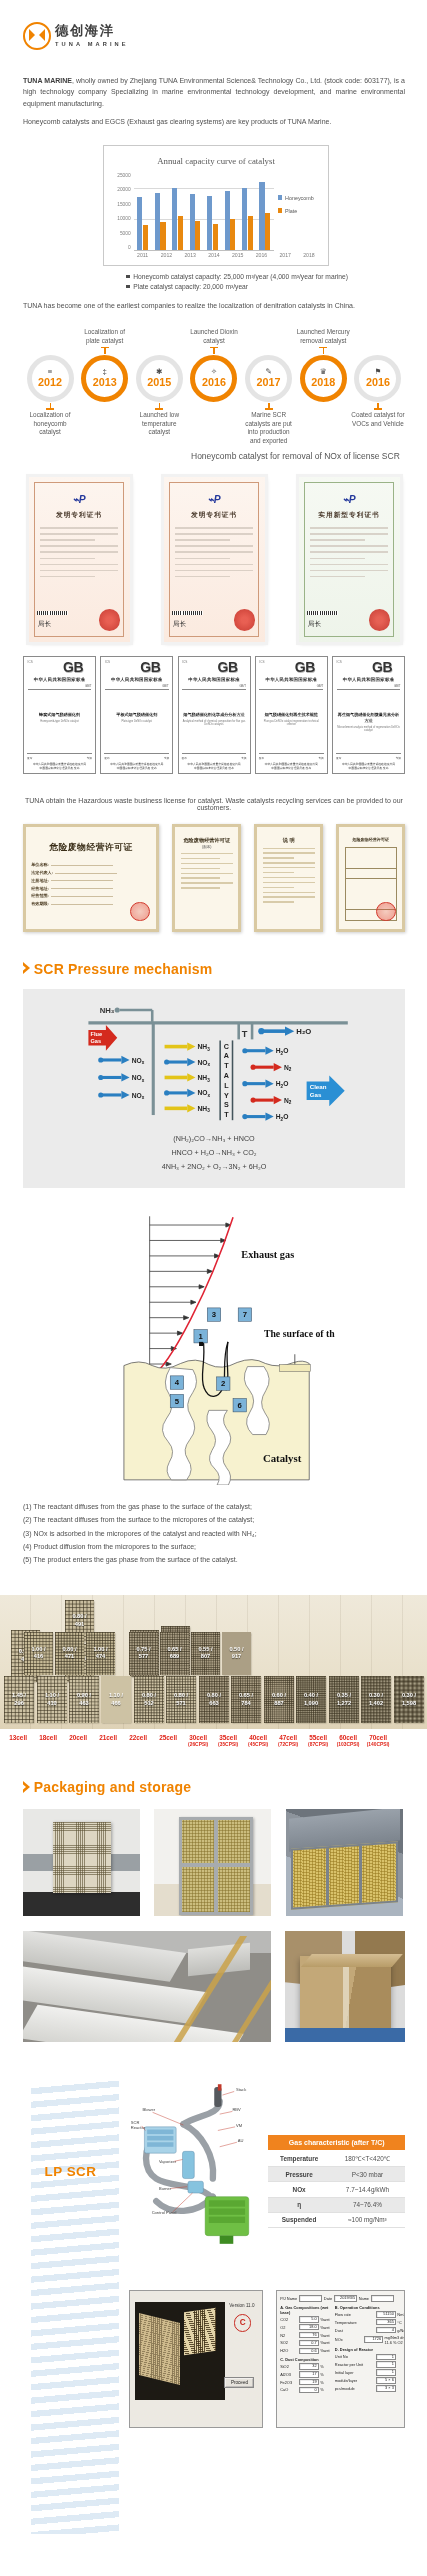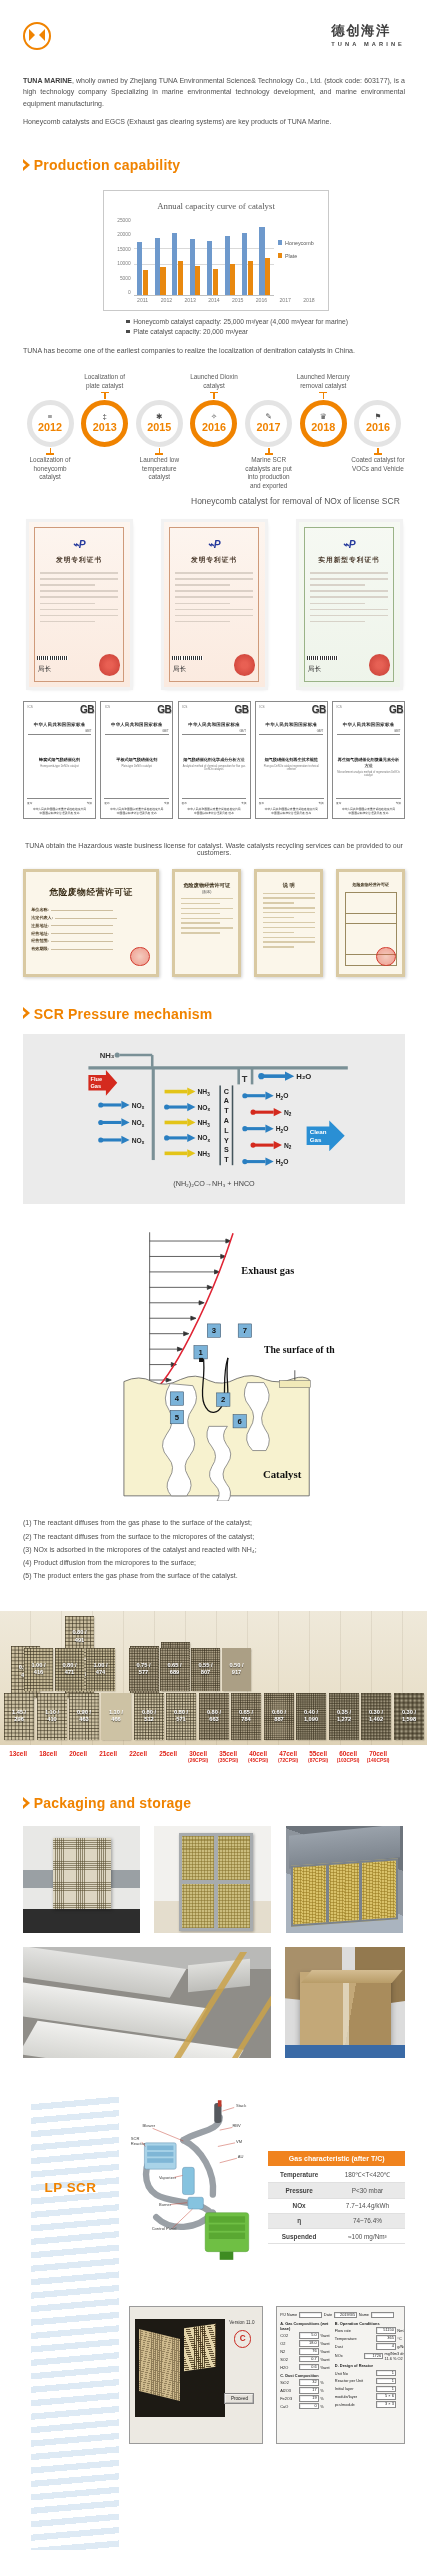--- a/index.html
+++ b/index.html
@@ -1,21 +1,21 @@
 <!DOCTYPE html>
 <html style="font-size:8.2px"><head>
 <meta charset="utf-8">
 <style>
   html,body{margin:0;padding:0;background:#fff;}
   body{width:428px;font-family:"Liberation Sans",sans-serif;color:#4f4f4f;}
   .page{width:428px;overflow:hidden;position:relative;}
   .inner{padding:0 23px;}
   
   header{padding:21.6px 23px 0;}
-  .logo{display:flex;align-items:center;gap:10px;justify-content:space-between;}
+  .logo{display:flex;align-items:center;gap:4px;}
   .logo-mark{width:24px;height:24px;border:2.1px solid #f08300;border-radius:50%;position:relative;flex:0 0 auto;}
   .logo-mark::before,.logo-mark::after{content:"";position:absolute;top:5.7px;width:0;height:0;border-top:6.2px solid transparent;border-bottom:6.2px solid transparent;}
   .logo-mark::before{left:4.1px;border-left:6.7px solid #f08300;}
   .logo-mark::after{right:4.1px;border-right:6.7px solid #f08300;}
   .logo-cn{font-size:13.4px;font-weight:bold;color:#3f3f3f;letter-spacing:1.5px;line-height:1;}
   .logo-en{font-size:5.7px;color:#3f3f3f;letter-spacing:3.1px;margin-top:3.1px;font-weight:bold;}
   
   .intro{font-size:7px;line-height:1.65;text-align:justify;margin:7.2px 0 0;}
   .intro strong{color:#3c3c3c;}
   .intro-wrap{margin-top:25px;}
@@ -68,21 +68,21 @@
   .pat-title{text-align:center;font-size:6.7px;font-weight:bold;color:#4a3a2c;letter-spacing:1px;}
   .pat-lines{margin:7.2px 5.2px 0;}
   .pat-lines i{display:block;height:1.5px;background:#c9beb4;margin-top:4.6px;opacity:.65;}
   .pat-seal{position:absolute;right:9.3px;bottom:11.3px;width:21.6px;height:21.6px;border-radius:50%;background:radial-gradient(circle,#e5473a 20%,#d23227 60%,#b7271d);opacity:.85;}
   .pat-bar{position:absolute;left:8.2px;bottom:27px;width:31px;height:4.1px;background:repeating-linear-gradient(90deg,#333 0 1px,#fff 1px 2.1px);}
   .pat-sign{position:absolute;left:9.3px;bottom:12.4px;font-size:6.7px;color:#333;}
   
   .std-row{display:flex;justify-content:space-between;margin-top:14.4px;}
   .std-doc{width:73px;height:118px;border:0.5px solid #8a8a8a;background:#fff;position:relative;padding:4.1px 3.6px;box-sizing:border-box;font-size:3.1px;}
   .std-ics{position:absolute;left:3.6px;top:3.1px;color:#777;font-size:3.1px;line-height:1.3;}
-  .std-gb{position:absolute;right:1px;top:2.1px;font-size:10px;font-weight:bold;color:#333;letter-spacing:-0.5px;text-shadow:0.5px 0.5px 0 #bbb;}
+  .std-gb{position:absolute;right:12px;top:2.1px;font-size:14px;font-weight:bold;color:#333;letter-spacing:-0.5px;text-shadow:0.5px 0.5px 0 #bbb;}
   .std-nat{margin-top:15.5px;text-align:center;font-size:4.4px;font-weight:bold;color:#222;letter-spacing:0.3px;}
   .std-code{text-align:right;font-size:2.8px;color:#555;margin-top:2.1px;}
   .std-hr{border-top:0.5px solid #888;margin-top:1.5px;}
   .std-title{text-align:center;font-size:4.1px;font-weight:bold;color:#222;margin-top:21.6px;line-height:1.5;}
   .std-sub{text-align:center;font-size:2.6px;color:#777;margin-top:2.1px;}
   .std-foot{position:absolute;left:3.1px;right:3.1px;bottom:3.1px;}
   .std-dates{display:flex;justify-content:space-between;font-size:2.6px;color:#444;border-top:0.5px solid #888;padding-top:1.5px;}
   .std-org{text-align:center;font-size:2.8px;color:#333;margin-top:2.1px;line-height:1.5;}
   
   .haz-note{margin-top:23px;font-size:7px;text-align:center;}
@@ -160,24 +160,20 @@
       </div>
     </div>
   </header>
 
   <div class="inner">
     <div class="intro-wrap">
       <p class="intro"><strong>TUNA MARINE</strong><span>, wholly owned by Zhejiang TUNA Environmental Science&amp; Technology Co., Ltd. (stock code: 603177), is a high technology company Specializing in marine environmental technology development, and marine environmental equipment manufacturing.</span></p>
       <p class="intro">Honeycomb catalysts and EGCS (Exhaust gas clearing systems) are key products of TUNA Marine.</p>
     </div>
 
-    <h2 class="sec">
-      <span class="sec-arrow"></span>
-      <span class="sec-title">Production capability</span>
-    </h2>
 
     <div class="chart-box">
       <div class="chart-title">Annual capacity curve of catalyst</div>
       <div class="chart-area">
         <div class="chart-yaxis">
             <span>25000</span>
             <span>20000</span>
             <span>15000</span>
             <span>10000</span>
             <span>5000</span>
@@ -627,20 +623,22 @@
               <polygon points="440,220 456,228 440,236" fill="#2a7fc1"></polygon>
               <text x="460" y="233">H<tspan font-size="9" dy="3">2</tspan><tspan dy="-3">O</tspan></text>
           </g>
         </g>
         <polygon points="520,160 564,160 564,148 594,178 564,208 564,196 520,196" fill="#2a8fd4"></polygon>
         <text x="526" y="175" font-size="12" font-weight="bold" fill="#fff">Clean</text>
         <text x="526" y="190" font-size="12" font-weight="bold" fill="#fff">Gas</text>
       </svg>
       <div class="equations">
           <div>(NH₂)₂CO→NH₃ + HNCO</div>
+          <div>HNCO + H₂O→NH₃ + CO₂</div>
+          <div>4NH₃ + 2NO₂ + O₂→3N₂ + 6H₂O</div>
         </div>
     </div>
 
     <div class="surface-wrap">
       <svg width="242" height="278" viewBox="0 0 470 540">
         <line x1="110" y1="18" x2="110" y2="330" stroke="#333" stroke-width="1.5"></line>
         <g stroke="#333" stroke-width="1.5">
           <line x1="110" y1="35" x2="258" y2="35"></line>
             <polygon points="258,31 268,35 258,39" fill="#333"></polygon>
           <line x1="110" y1="65" x2="248" y2="65"></line>

